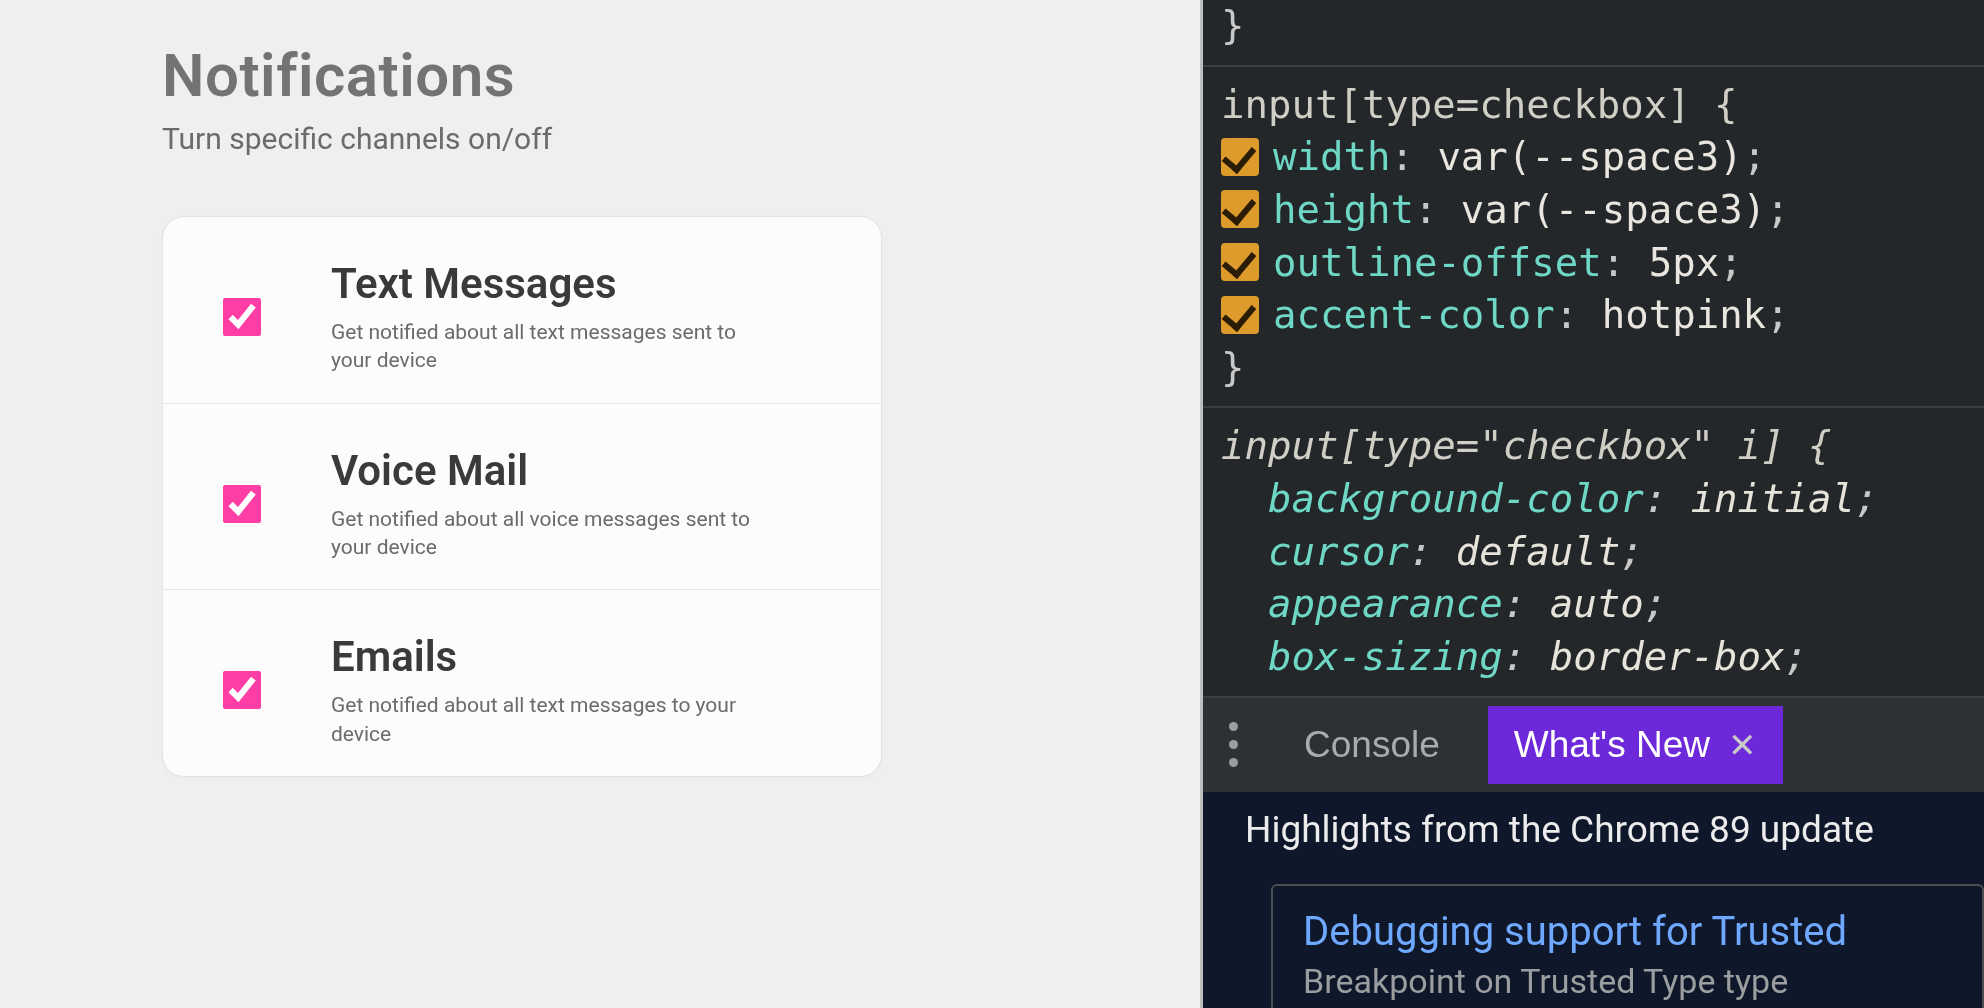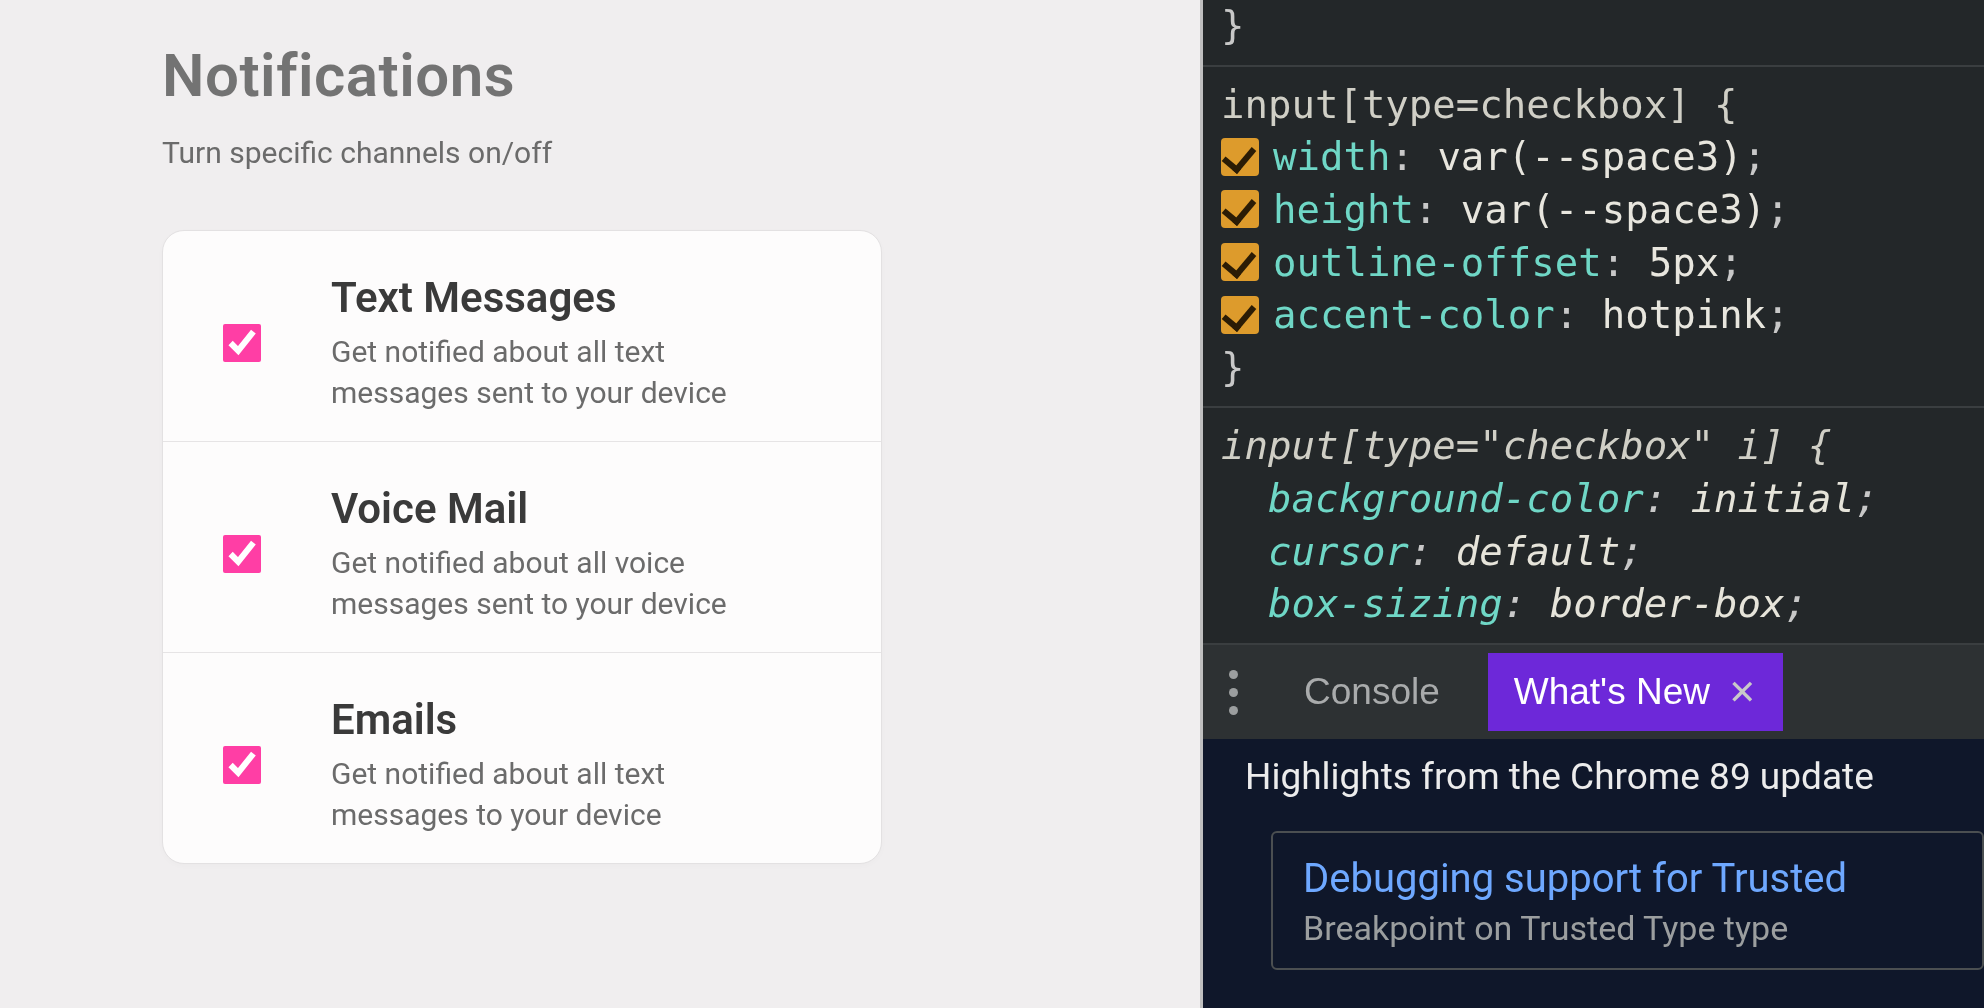--- a/index.html
+++ b/index.html
@@ -16,21 +16,21 @@
   }
   .preview-title {
     font-size: 60px;
     font-weight: 600;
     color: #737373;
     letter-spacing: 0.5px;
   }
   .preview-subtitle {
     font-size: 30px;
     color: #6b6b6b;
-    margin-top: 24px;
+    margin-top: 10px;
   }
   .card {
     margin-top: 60px;
     width: 720px;
     background: #fdfcfc;
     border: 1px solid #e3e1e2;
     border-radius: 22px;
     overflow: hidden;
     box-shadow: 0 2px 6px rgba(0,0,0,0.02);
   }
@@ -49,21 +49,21 @@
     margin-right: 70px;
   }
   .row-text { display: flex; flex-direction: column; }
   .row-title {
     font-size: 42px;
     font-weight: 600;
     color: #3a3a3a;
     margin-bottom: 10px;
   }
   .row-desc {
-    font-size: 30px;
+    font-size: 21px;
     color: #6b6b6b;
     line-height: 1.35;
     max-width: 430px;
   }
 
   
   .devtools-pane {
     flex: 1;
     height: 100%;
     background: #232729;
@@ -225,20 +225,21 @@
     <div class="line"><span class="cb-toggle"></span><span class="prop">outline-offset</span><span class="punct">: </span><span class="val">5px</span><span class="punct">;</span></div>
     <div class="line"><span class="cb-toggle"></span><span class="prop">accent-color</span><span class="punct">: </span><span class="val">hotpink</span><span class="punct">;</span></div>
     <div class="line"><span class="punct">}</span></div>
 
     <div class="rule-divider"></div>
 
     <div class="ua-block">
       <div class="line"><span class="selector">input[type="checkbox" i] {</span></div>
       <div class="line">  <span class="prop">background-color</span><span class="punct">: </span><span class="val">initial</span><span class="punct">;</span></div>
       <div class="line">  <span class="prop">cursor</span><span class="punct">: </span><span class="val">default</span><span class="punct">;</span></div>
+      <div class="line">  <span class="prop">appearance</span><span class="punct">: </span><span class="val">auto</span><span class="punct">;</span></div>
       <div class="line">  <span class="prop">box-sizing</span><span class="punct">: </span><span class="val">border-box</span><span class="punct">;</span></div>
     </div>
   </div>
 
   <div class="drawer">
     <div class="drawer-tabs">
       <div class="kebab">
           <span></span>
           <span></span>
           <span></span>

